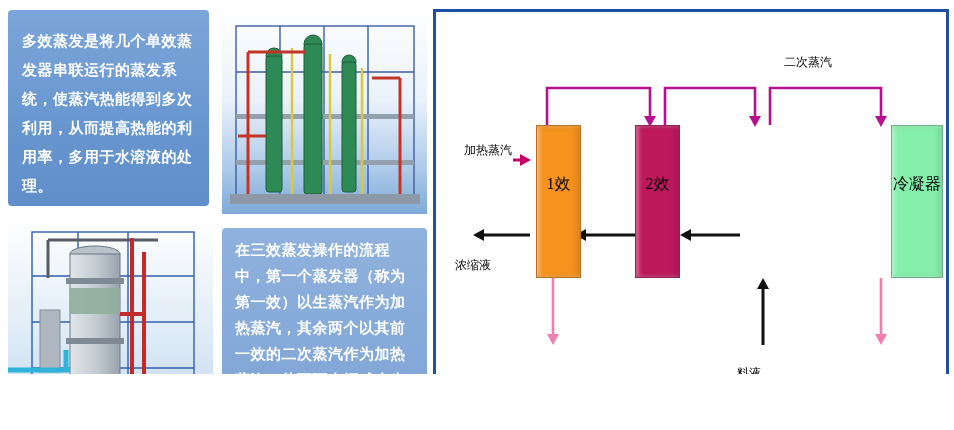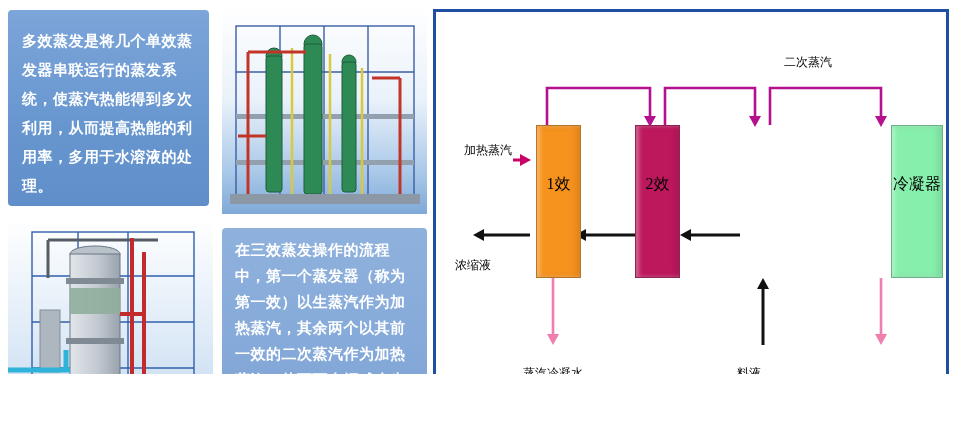--- a/index.html
+++ b/index.html
@@ -239,17 +239,16 @@
     <div class="vessel" style="left: 199px; background: #be185d;">
       <span class="vessel-label">2效</span>
     </div>
     <div class="vessel vessel-wide" style="left: 419px; background: #86efac; margin-left: 36px;">
       <span class="vessel-label">冷凝器</span>
     </div>
 
     <span class="dlabel" style="left:12px; top:130px;margin-left:16px;">加热蒸汽</span>
     <span class="dlabel centered" style="left:372px; top:42px;">二次蒸汽</span>
     <span class="dlabel" style="left:19px; top:245px;">浓缩液</span>
-    <span class="dlabel centered" style="left:117px; top:353px;">蒸汽冷凝水</span>
     <span class="dlabel centered" style="left:313px; top:353px;">料液</span>
   </div>
 
 </div>
 
 </body></html>

